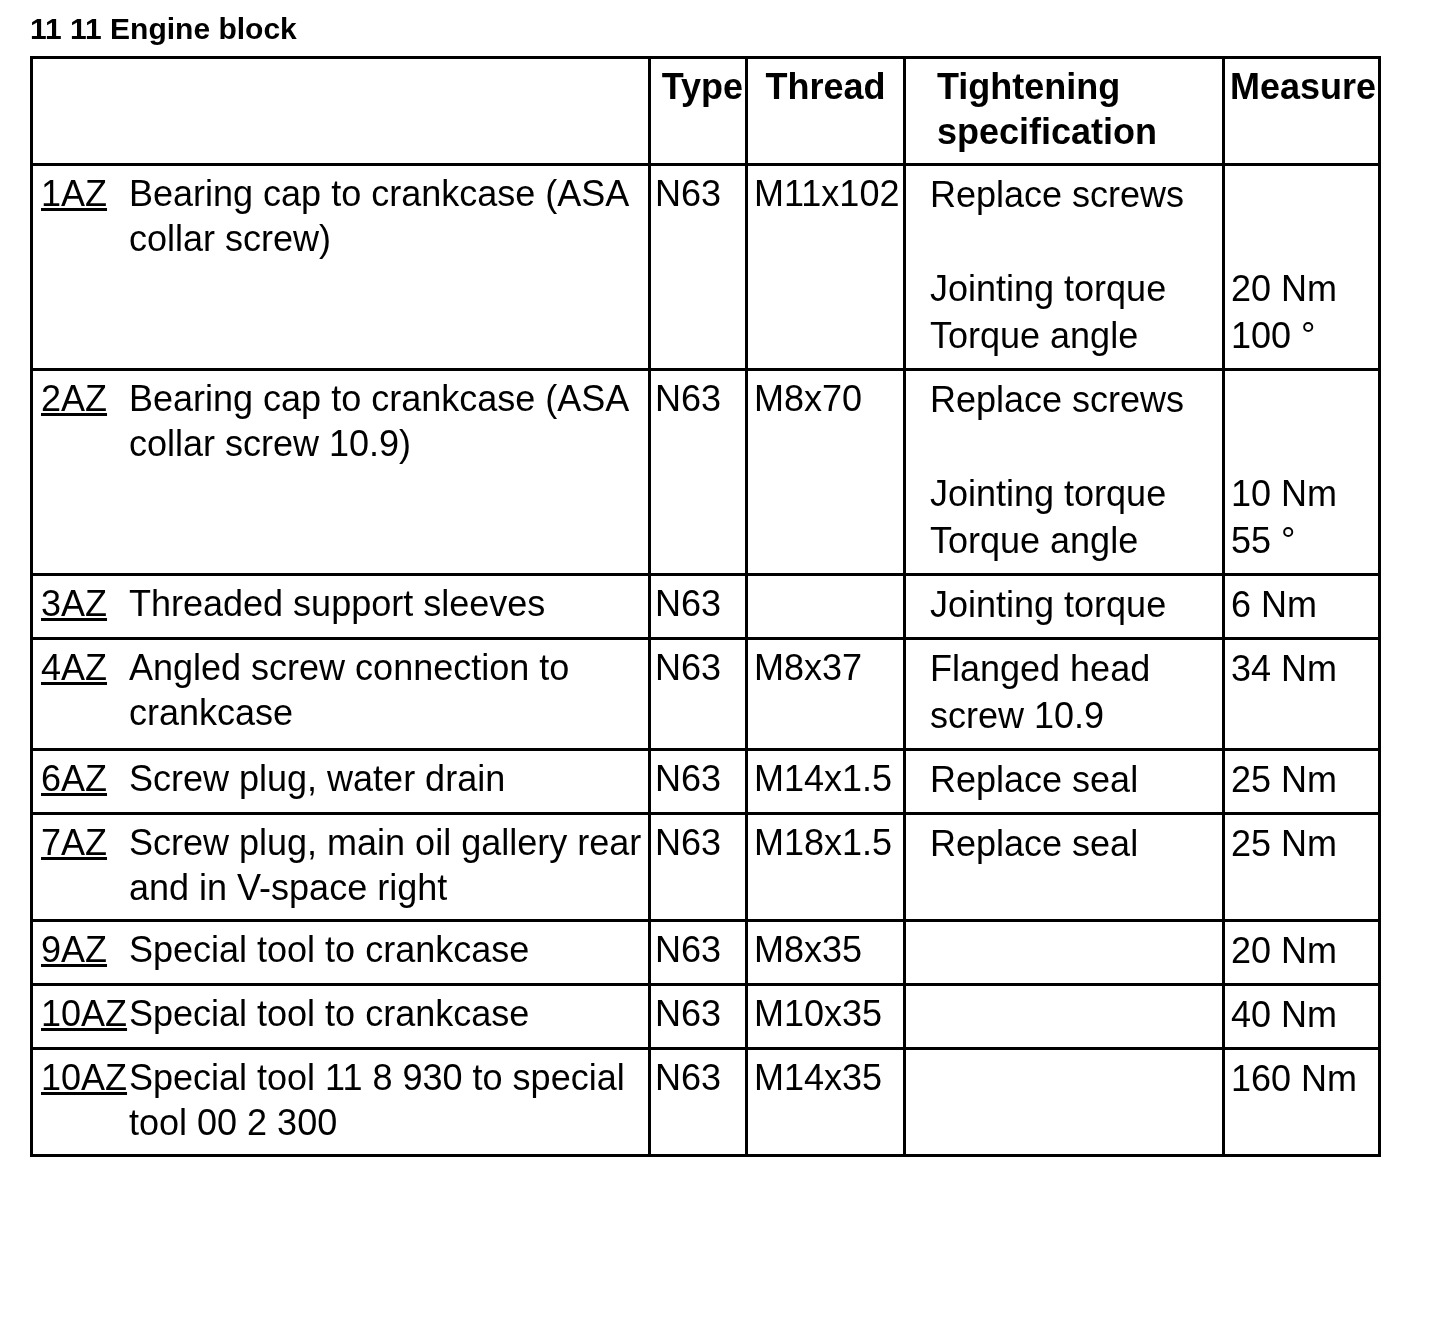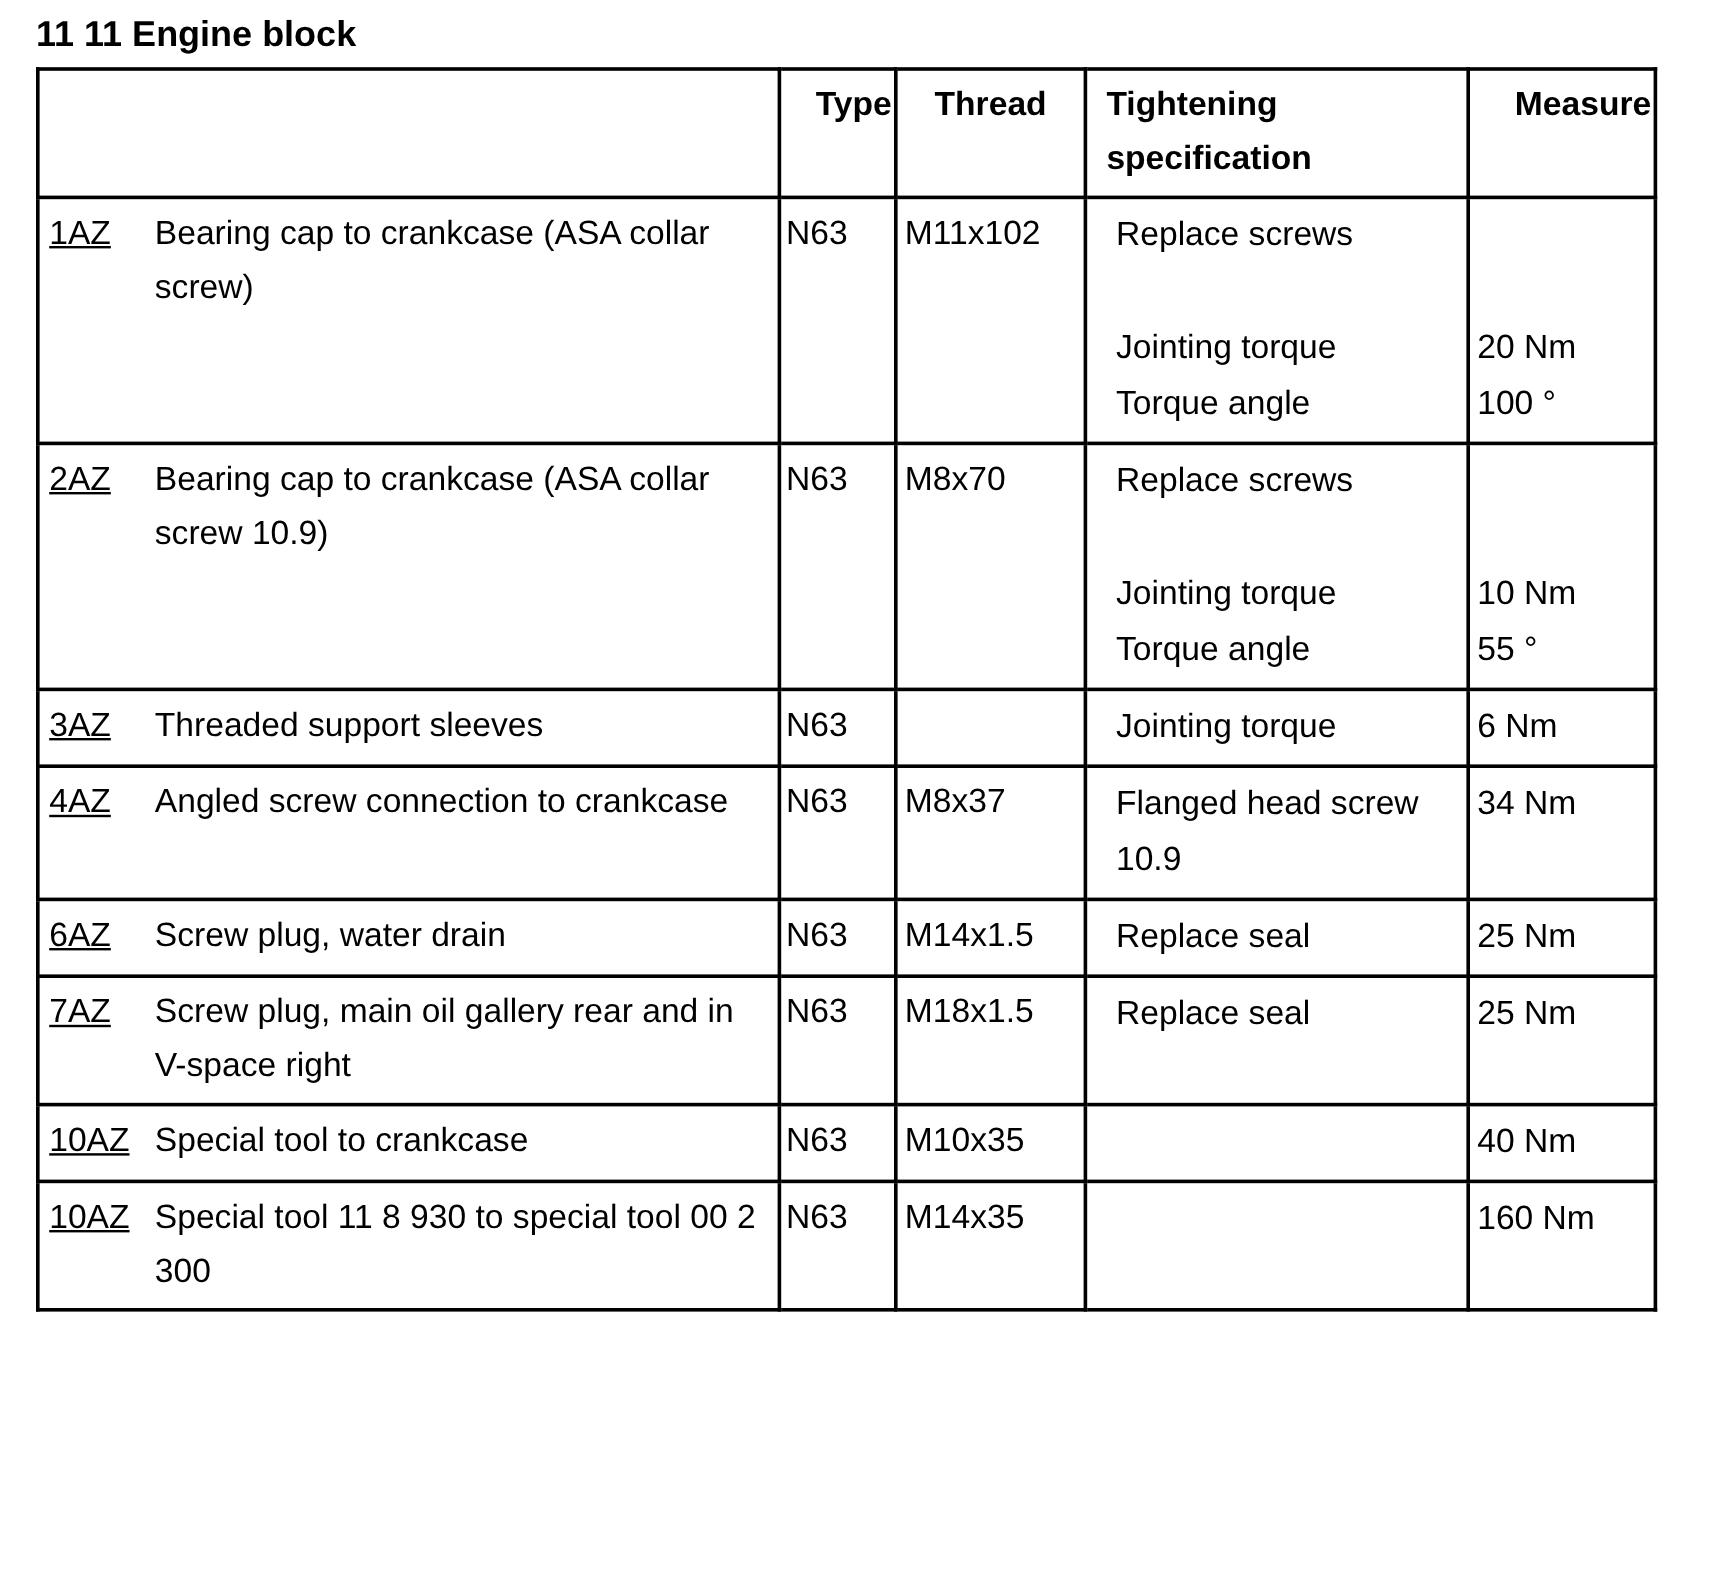--- a/index.html
+++ b/index.html
@@ -22,31 +22,31 @@
     margin: 0 0 10px 0;
   }
   table.spec-table {
     border-collapse: collapse;
     table-layout: fixed;
     width: 1348px;
   }
   th, td {
     border: 3px solid #000000;
     vertical-align: top;
-    font-size: 28px;
+    font-size: 36px;
     padding: 5px 4px 9px 4px;
   }
   th {
     font-weight: bold;
     text-align: left;
     line-height: 45px;
   }
   th.c-type   { text-align: right;  padding-right: 2px; }
   th.c-thread { text-align: center; }
-  th.c-spec   { padding-left: 16px; }
+  th.c-spec   { padding-left: 31px; }
   th.c-measure{ text-align: right;  padding-right: 2px; }
 
   td.c-desc    { padding-left: 8px; }
   td.c-type    { padding-left: 4px; }
   td.c-thread  { padding-left: 6px; }
   td.c-spec    { padding-left: 24px; }
   td.c-measure { padding-left: 6px; }
 
   .desc-flex { display: flex; }
   .row-id {
@@ -218,20 +218,40 @@
           <td class="c-spec">
             <div class="line">Replace seal</div>
           </td>
           <td class="c-measure">
             <div class="line">25 Nm</div>
           </td>
         </tr>
         <tr>
           <td class="c-desc">
             <div class="desc-flex">
+              <span class="row-id">9AZ</span>
+              <span class="row-desc">Special tool to crankcase</span>
+            </div>
+          </td>
+          <td class="c-type">
+            <div class="cell-text">N63</div>
+          </td>
+          <td class="c-thread">
+            <div class="cell-text">M8x35</div>
+          </td>
+          <td class="c-spec">
+            <div class="line">&nbsp;</div>
+          </td>
+          <td class="c-measure">
+            <div class="line">20 Nm</div>
+          </td>
+        </tr>
+        <tr>
+          <td class="c-desc">
+            <div class="desc-flex">
               <span class="row-id">10AZ</span>
               <span class="row-desc">Special tool to crankcase</span>
             </div>
           </td>
           <td class="c-type">
             <div class="cell-text">N63</div>
           </td>
           <td class="c-thread">
             <div class="cell-text">M10x35</div>
           </td>

